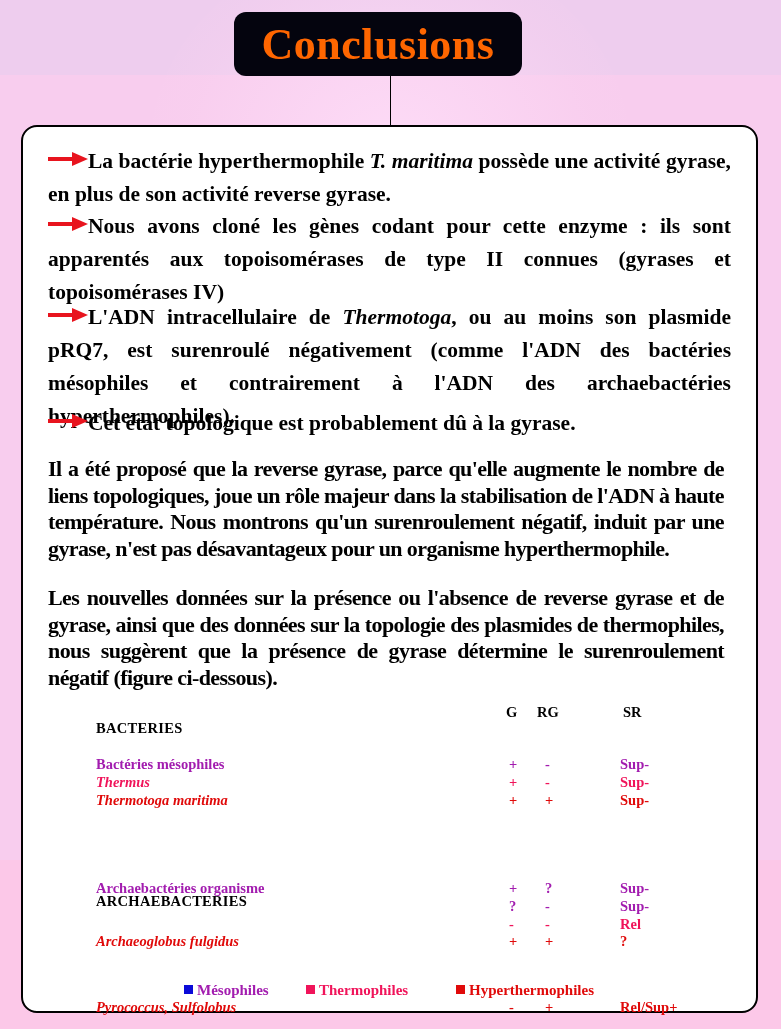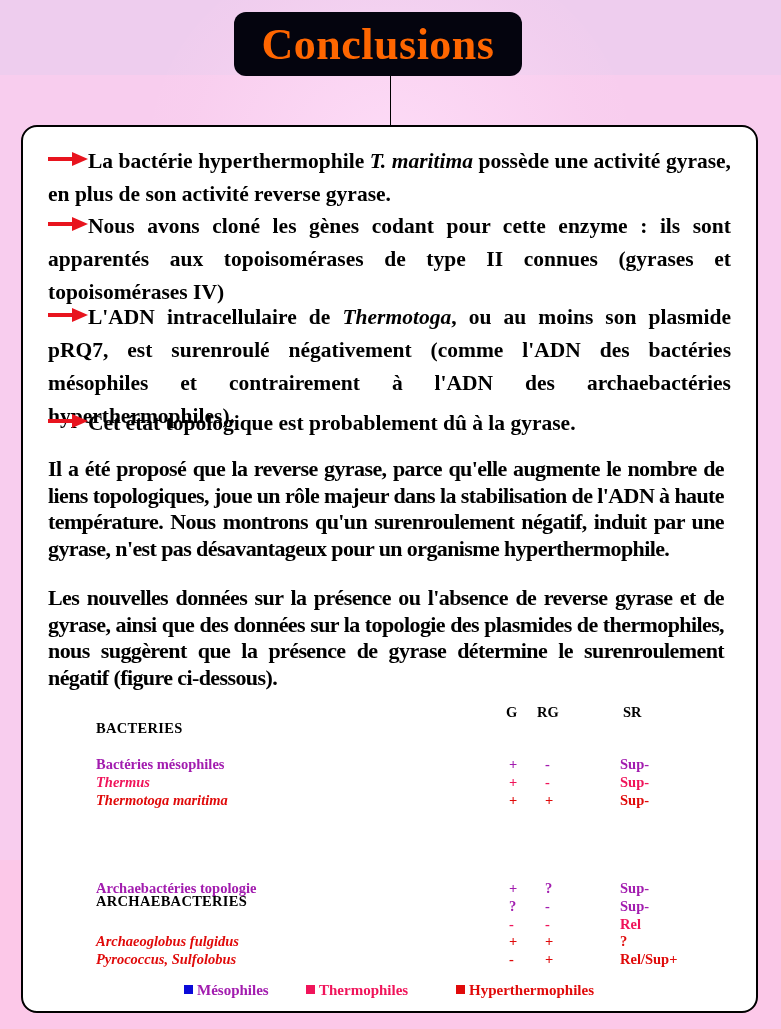--- a/index.html
+++ b/index.html
@@ -124,42 +124,42 @@
 <div class="row c-hyper" style="top:792px;">
   <i class="name">Thermotoga maritima</i>
   <span class="g">+</span>
   <span class="rg">+</span>
   <span class="sr">Sup-</span>
 </div>
 
 <div class="sec-head" style="top:893px;">ARCHAEBACTERIES</div>
 
 <div class="row c-meso" style="top:880px;">
-  <span class="name">Archaebactéries topologie</span>
+  <span class="name">Archaebactéries organisme</span>
   <span class="g">+</span>
   <span class="rg">?</span>
   <span class="sr">Sup-</span>
 </div>
 <div class="row c-meso" style="top:898px;">
   <span class="g">?</span>
   <span class="rg">-</span>
   <span class="sr">Sup-</span>
 </div>
 <div class="row c-thermo" style="top:916px;">
   <span class="g">-</span>
   <span class="rg">-</span>
   <span class="sr">Rel</span>
 </div>
 <div class="row c-hyper" style="top:933px;">
   <i class="name">Archaeoglobus fulgidus</i>
   <span class="g">+</span>
   <span class="rg">+</span>
   <span class="sr">?</span>
 </div>
-<div class="row c-hyper" style="top:951px;">
+<div class="row c-hyper" style="top:999px;">
   <i class="name">Pyrococcus, Sulfolobus</i>
   <span class="g">-</span>
   <span class="rg">+</span>
   <span class="sr">Rel/Sup+</span>
 </div>
 
 <div class="legend c-meso" style="left:184px;">
   <span class="sq" style="background:#0a0ad8;"></span><span>Mésophiles</span>
 </div>
 <div class="legend c-thermo" style="left:298px;margin-left:8px;">

